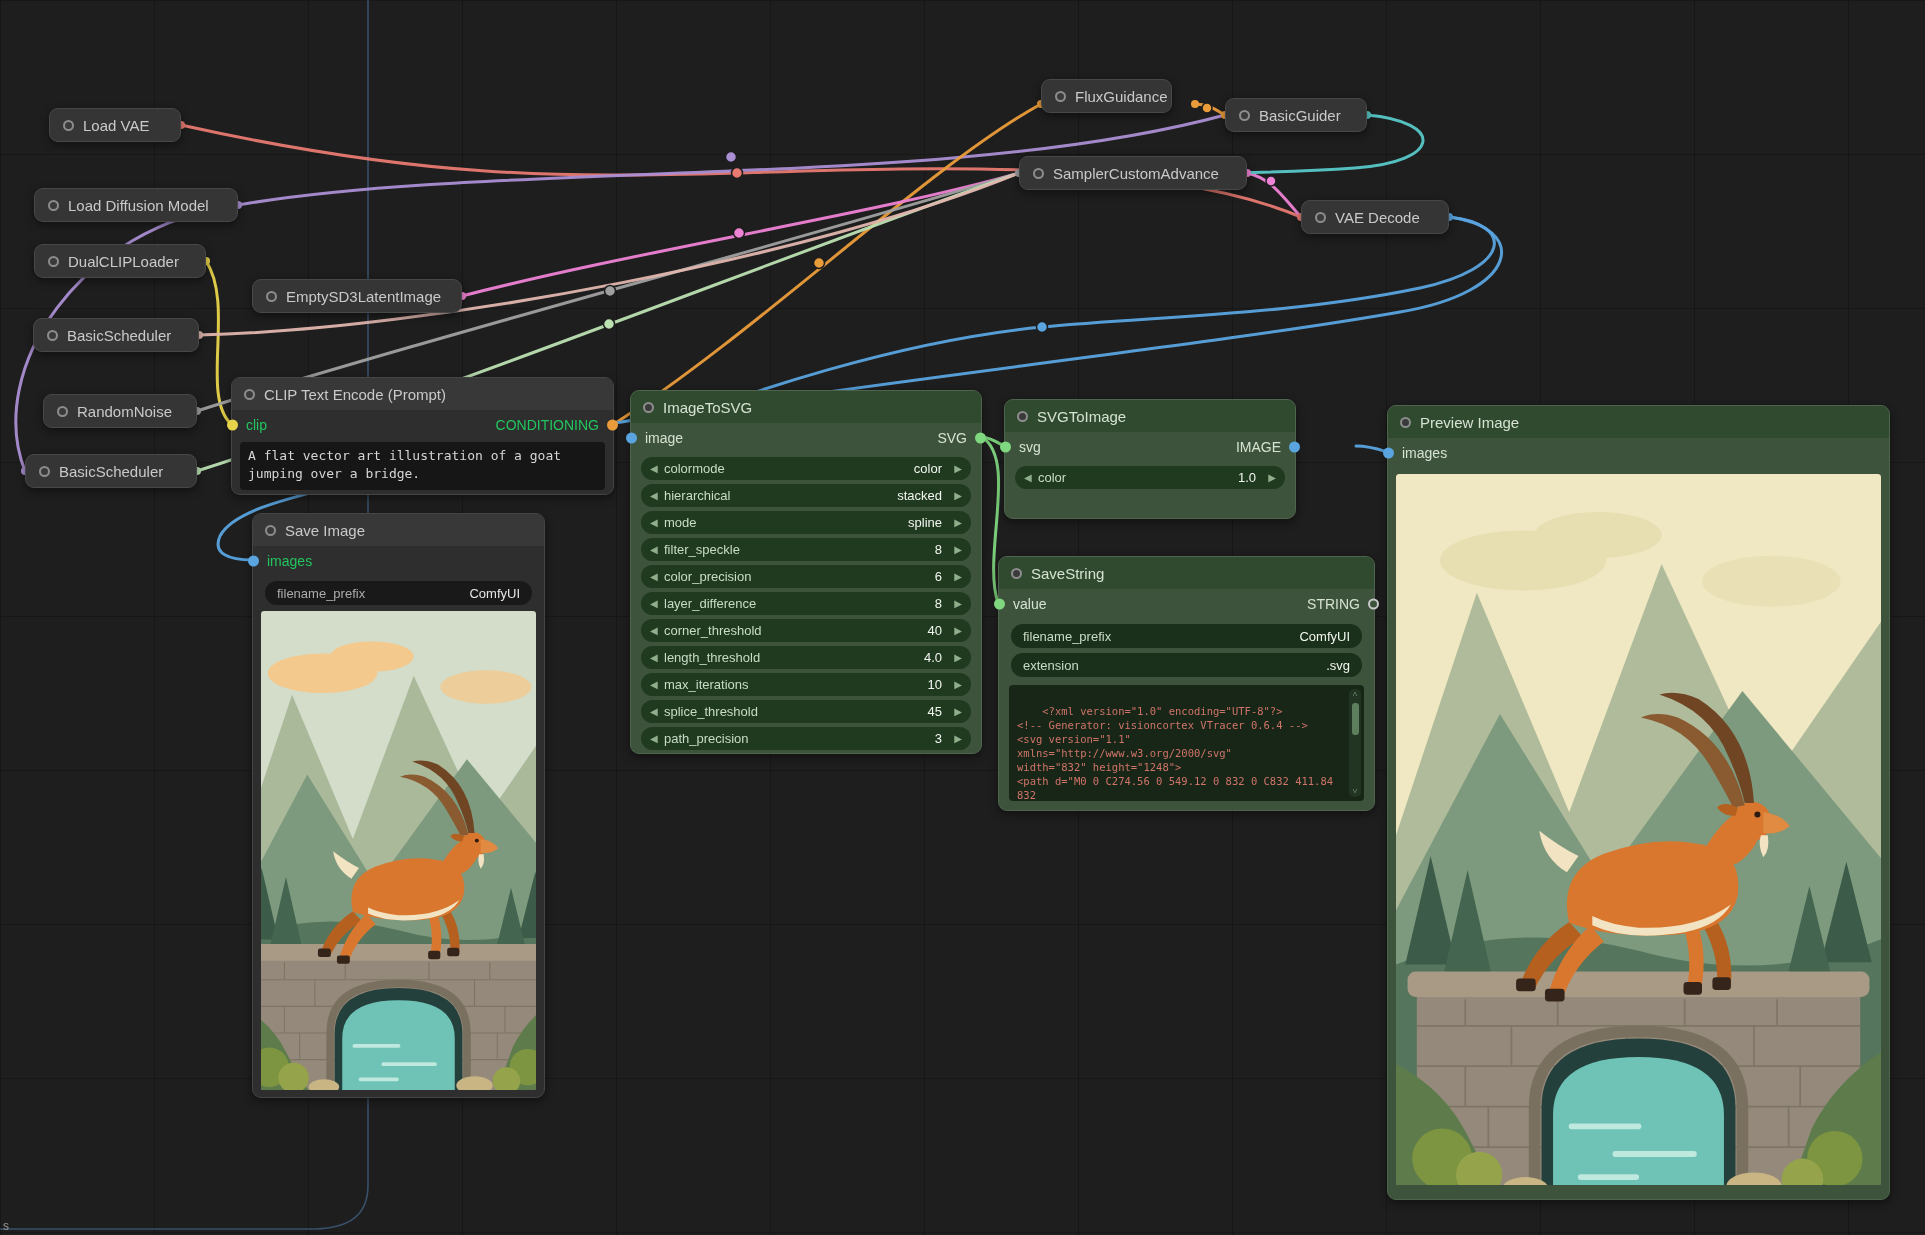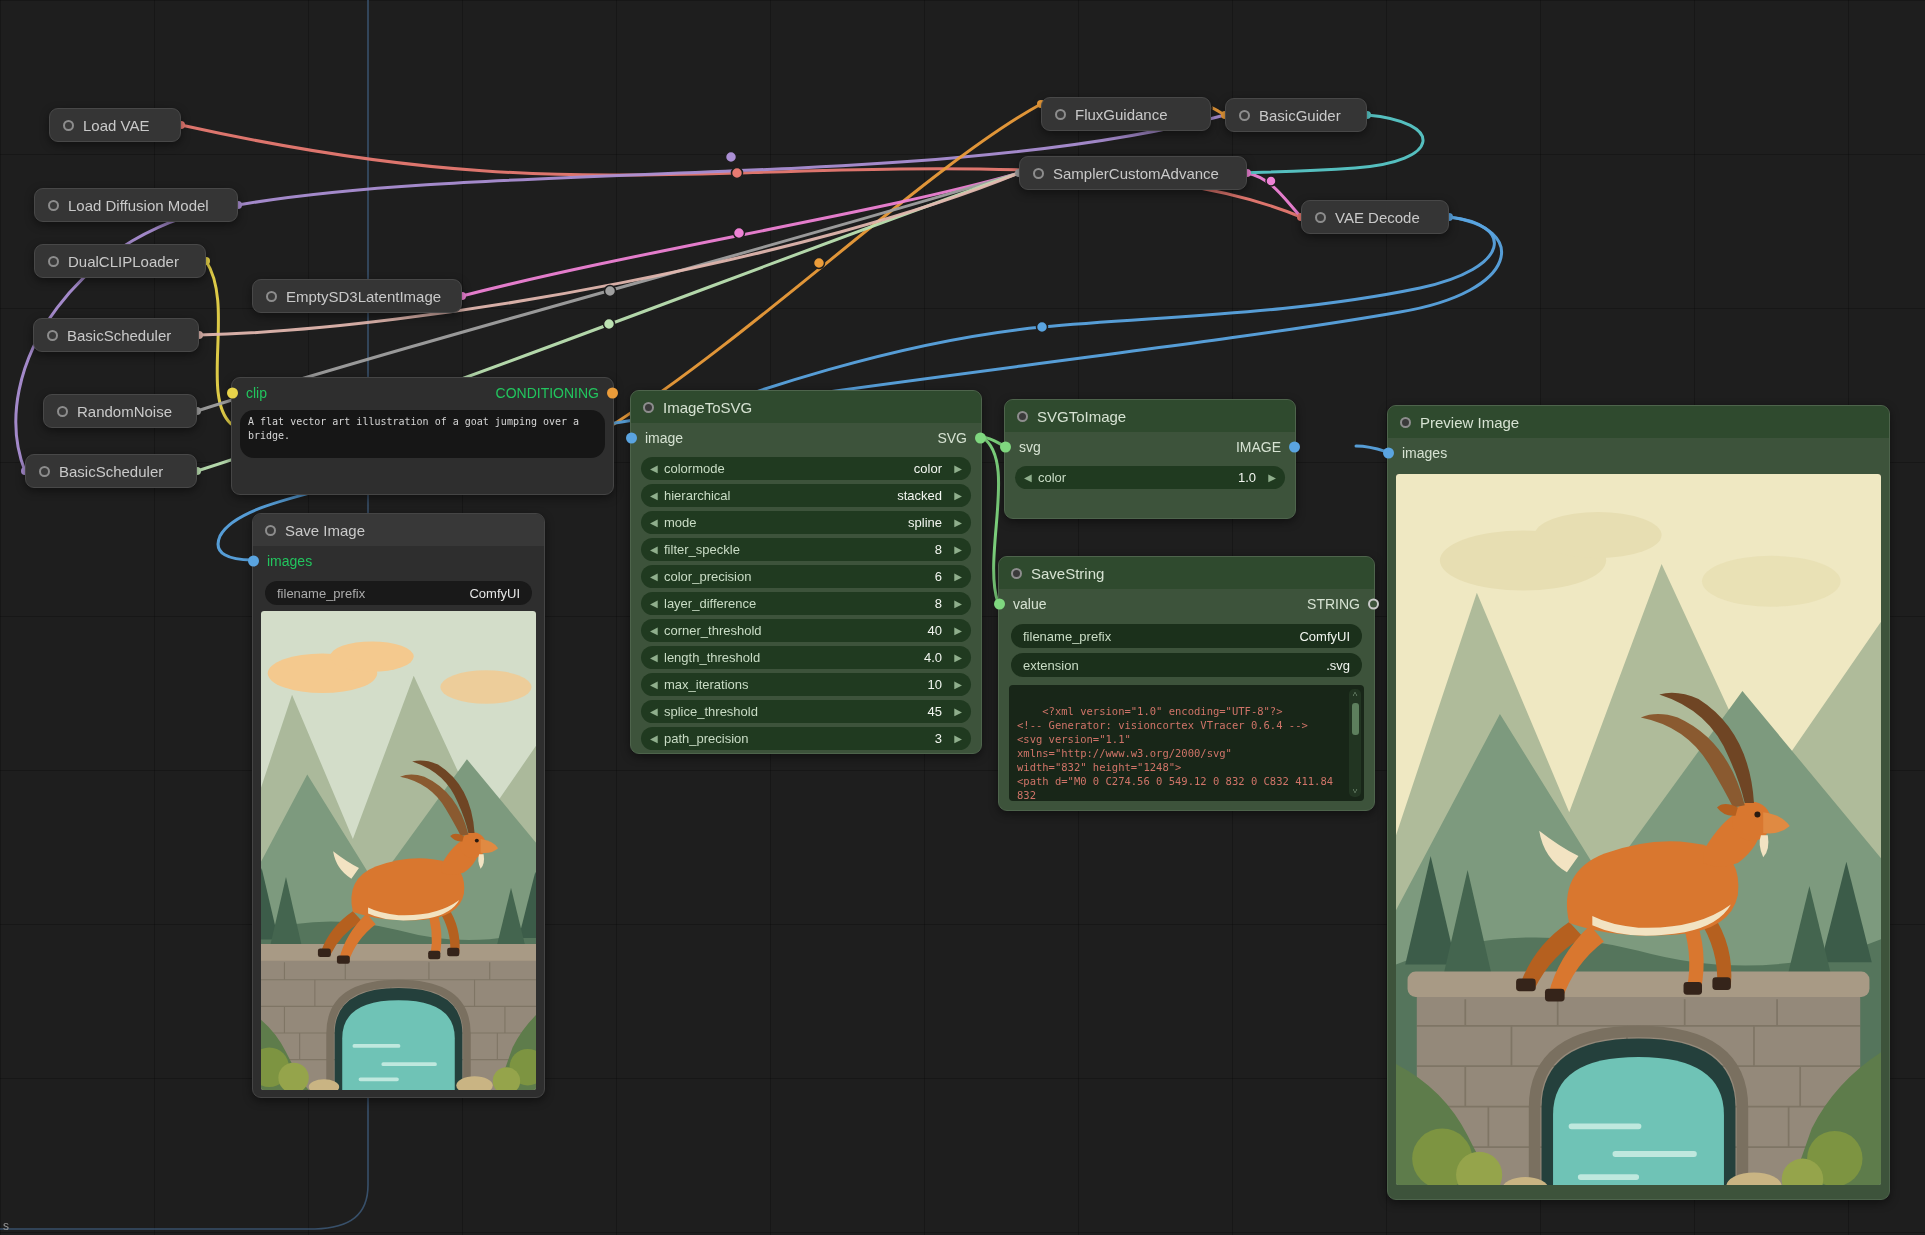--- a/index.html
+++ b/index.html
@@ -32,21 +32,21 @@
 .dot-ring{background:#3d533b;border:2px solid #c9c9c9}
 .gw{height:23px;margin:4px 10px 0;background:#203a20;border-radius:12px;display:flex;align-items:center;padding:0 9px;font-size:13px;color:#c9dcc5}
 .gw .arr{color:#8fae8c;font-size:10px;width:14px;flex:none}
 .gw .arr.right{text-align:right}
 .gw-label{flex:1;text-align:left}
 .gw-value{margin-right:6px;color:#f2f6f0}
 .pill{height:24px;margin:5px 12px 0;background:#1b301b;border-radius:12px;display:flex;align-items:center;justify-content:space-between;padding:0 12px;font-size:13px;color:#c9dcc5}
 .pill-value{color:#f2f6f0}
 .dark-pill{background:#191919;color:#ababab}
 .dark-pill .pill-value{color:#e6e6e6}
-.prompt-box{margin:2px 8px;height:48px;background:#161616;border-radius:14px;padding:5px 8px;font-family:"DejaVu Sans Mono",monospace;font-size:10px;line-height:1.4;color:#d6d6d6;white-space:pre-wrap;overflow:hidden}
+.prompt-box{margin:2px 8px;height:48px;background:#161616;border-radius:4px;padding:5px 8px;font-family:"DejaVu Sans Mono",monospace;font-size:13px;line-height:1.4;color:#d6d6d6;white-space:pre-wrap;overflow:hidden}
 .code-box{position:relative;margin:8px 10px 0;height:116px;background:#182618;border-radius:4px;padding:6px 20px 6px 8px;font-family:"DejaVu Sans Mono",monospace;font-size:10.5px;line-height:1.33;color:#cf7468;white-space:pre-wrap;overflow:hidden}
 .scrollbar{position:absolute;right:3px;top:4px;bottom:4px;width:12px;background:#223522;border-radius:5px;display:flex;flex-direction:column;align-items:center;justify-content:space-between;font-size:9px;line-height:1;color:#9bb89b;padding:1px 0}
 .scroll-thumb{position:absolute;top:14px;left:2.5px;width:7px;height:32px;background:#5d7f5d;border-radius:3px}
 .img-frame{margin:6px 8px 8px;border-radius:3px;overflow:hidden;background:#111}
 .goat-svg{display:block;width:100%;height:100%}
 .corner-label{position:absolute;left:3px;bottom:2px;font-size:12px;color:#9a9a9a;z-index:3}
 .warm{--sky:#d3ddc9;--cloud:#f4c98e}
 .flat{--sky:#efe8c2;--cloud:#e7deb2}
 </style>
 </head>
@@ -182,38 +182,42 @@
   <span class="node-title">RandomNoise</span>
 </div>
 <div class="node collapsed" style="left:25px;top:454px;width:172px">
   <span class="title-dot"></span>
   <span class="node-title">BasicScheduler</span>
 </div>
 <div class="node collapsed" style="left:252px;top:279px;width:210px">
   <span class="title-dot"></span>
   <span class="node-title">EmptySD3LatentImage</span>
 </div>
-<div class="node collapsed" style="left:1041px;top:97px;width:170px">
+<div class="node collapsed" style="left:1041px;top:79px;width:131px">
   <span class="title-dot"></span>
   <span class="node-title">FluxGuidance</span>
 </div>
 <div class="node collapsed" style="left:1225px;top:98px;width:142px">
   <span class="title-dot"></span>
   <span class="node-title">BasicGuider</span>
 </div>
 <div class="node collapsed" style="left:1019px;top:156px;width:228px">
   <span class="title-dot"></span>
   <span class="node-title">SamplerCustomAdvance</span>
 </div>
 <div class="node collapsed" style="left:1301px;top:200px;width:148px">
   <span class="title-dot"></span>
   <span class="node-title">VAE Decode</span>
 </div>
 
 <div class="node expanded" style="left:231px;top:377px;width:383px;height:118px">
+  <div class="node-header">
+    <span class="title-dot"></span>
+    <span class="node-title">CLIP Text Encode (Prompt)</span>
+  </div>
   <div class="slot-row">
     <span class="slot-dot dot-yellow in"></span>
     <span class="slot-label">clip</span>
     <span class="slot-label out">CONDITIONING</span>
     <span class="slot-dot dot-orange out"></span>
   </div>
   <div class="prompt-box">A flat vector art illustration of a goat jumping over a bridge.</div>
 </div>
 
 <div class="node expanded green" style="left:630px;top:390px;width:352px;height:364px">

